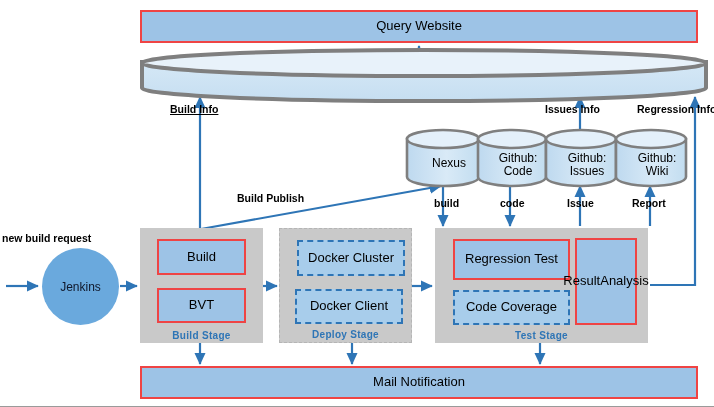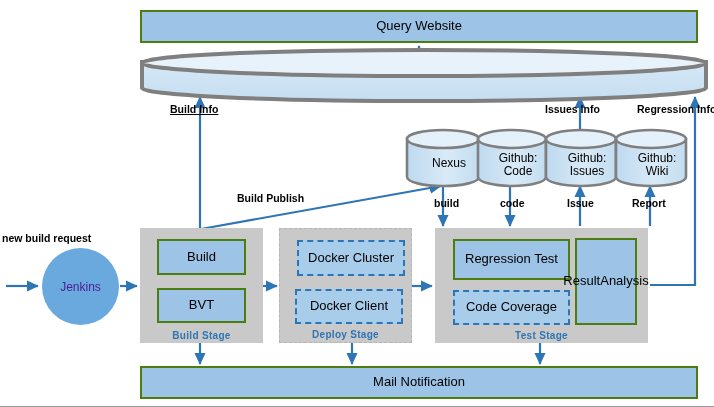--- a/index.html
+++ b/index.html
@@ -25,21 +25,21 @@
     display: flex;
     align-items: center;
     justify-content: center;
     text-align: center;
     color: #000000;
     line-height: 1.15;
   }
   
   .box-solid {
     background: #9dc3e6;
-    border: 2px solid #4d7c0f;
+    border: 2px solid #ef4444;
     text-align: right;
   }
   .box-dashed {
     background: #a8cdeb;
     border: 2px dashed #2e75b6;
   }
   
   .stage {
     position: absolute;
     background: #c9c9c9;
@@ -59,21 +59,21 @@
     font-weight: bold;
     letter-spacing: 0.3px;
   }
   .circle {
     position: absolute;
     border-radius: 50%;
     background: #6aa9dd;
     display: flex;
     align-items: center;
     justify-content: center;
-    color: #4c1d95;
+    color: #0f172a;
     font-size: 12px;
     box-sizing: border-box;
   }
   .cyl {
     position: absolute;
   }
   .cyl-text {
     position: absolute;
     left: 0;
     right: 0;

